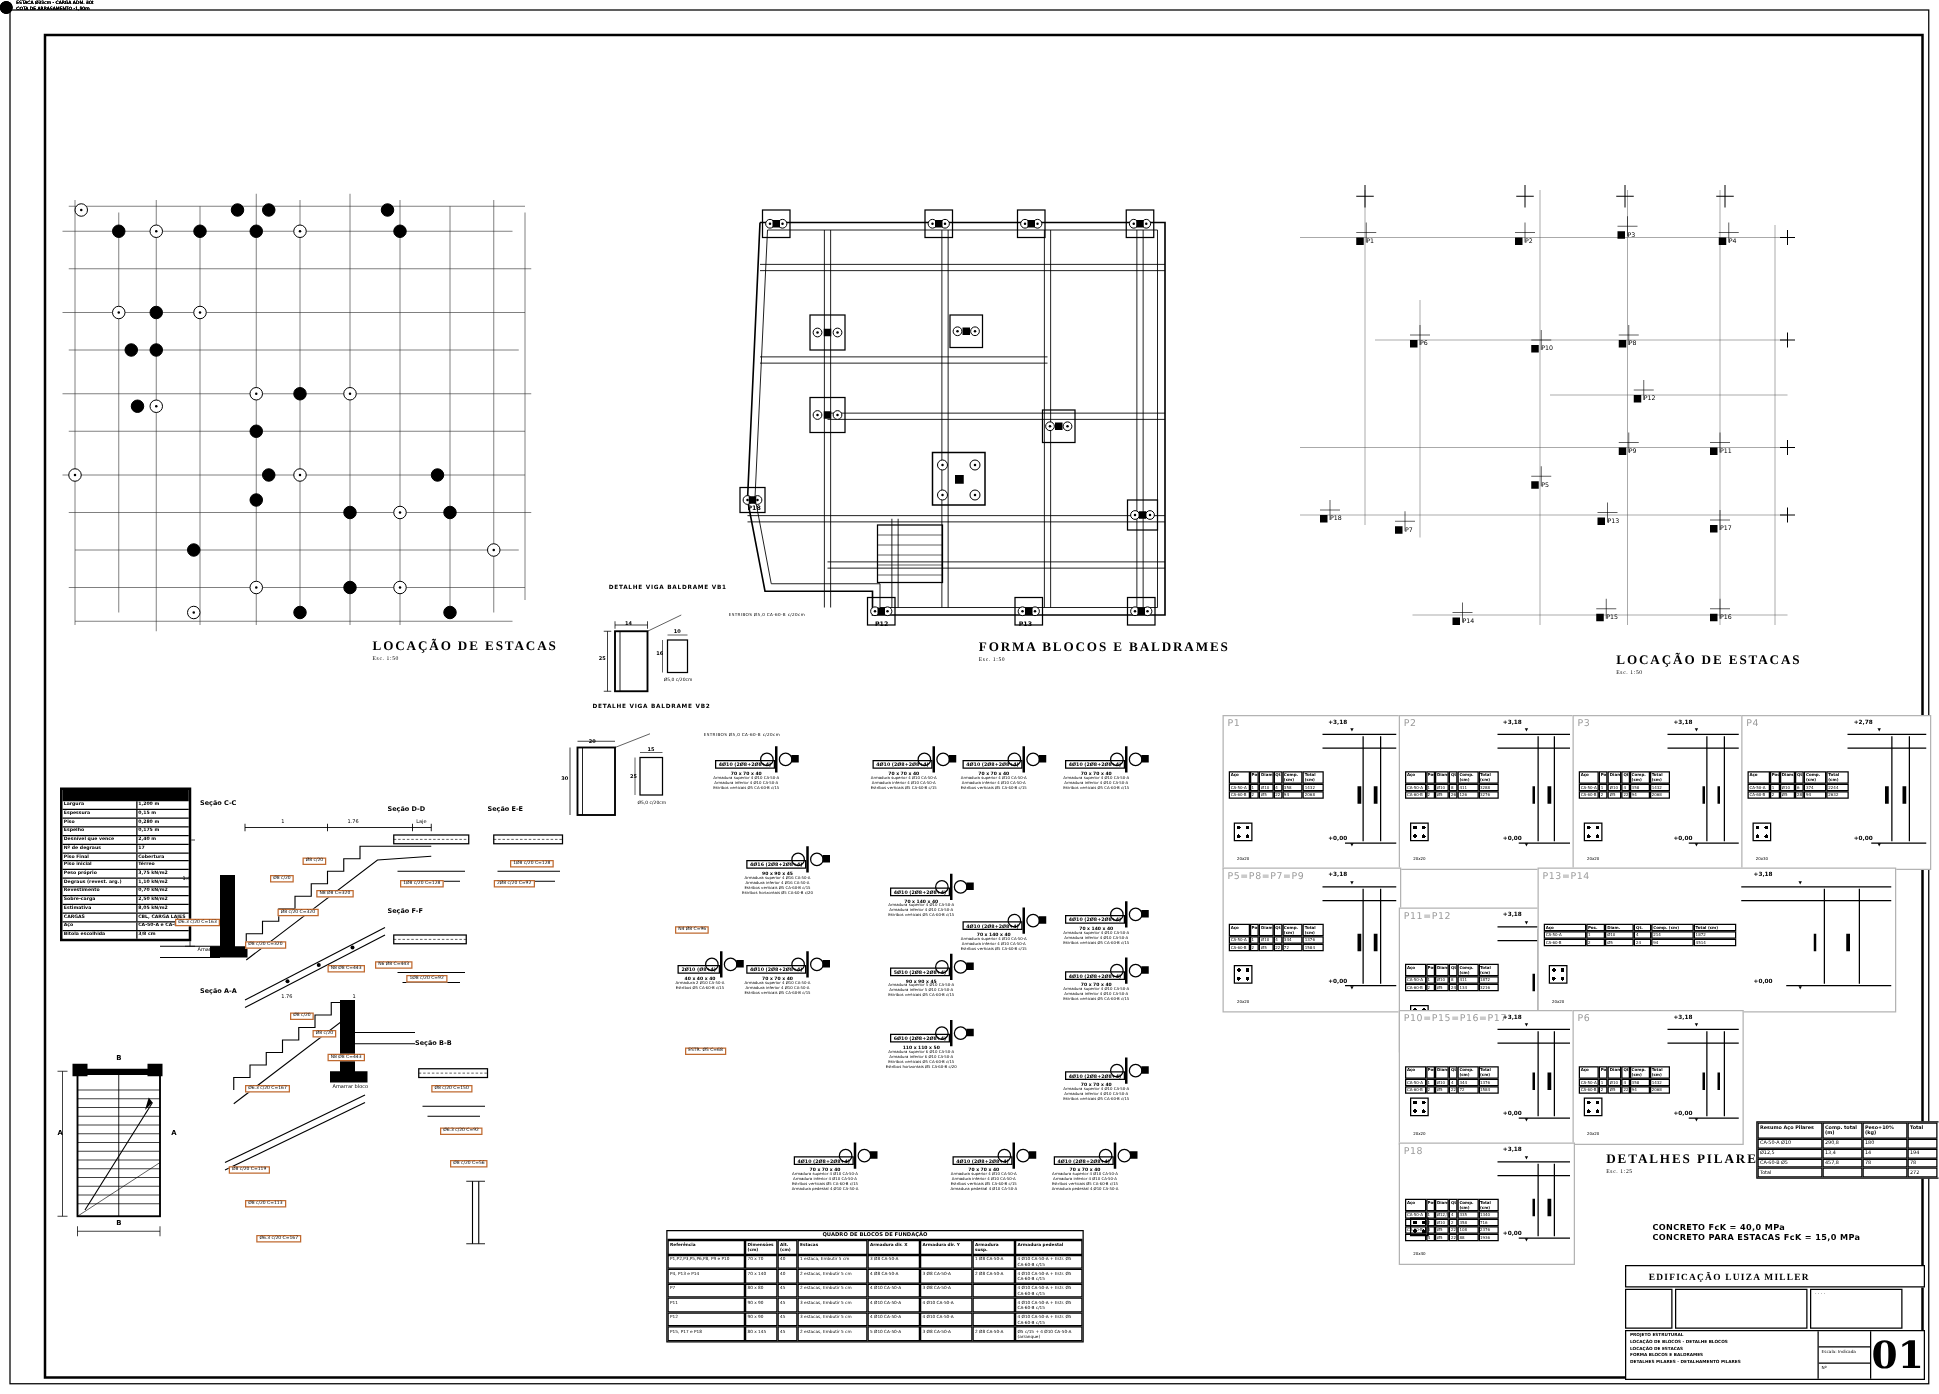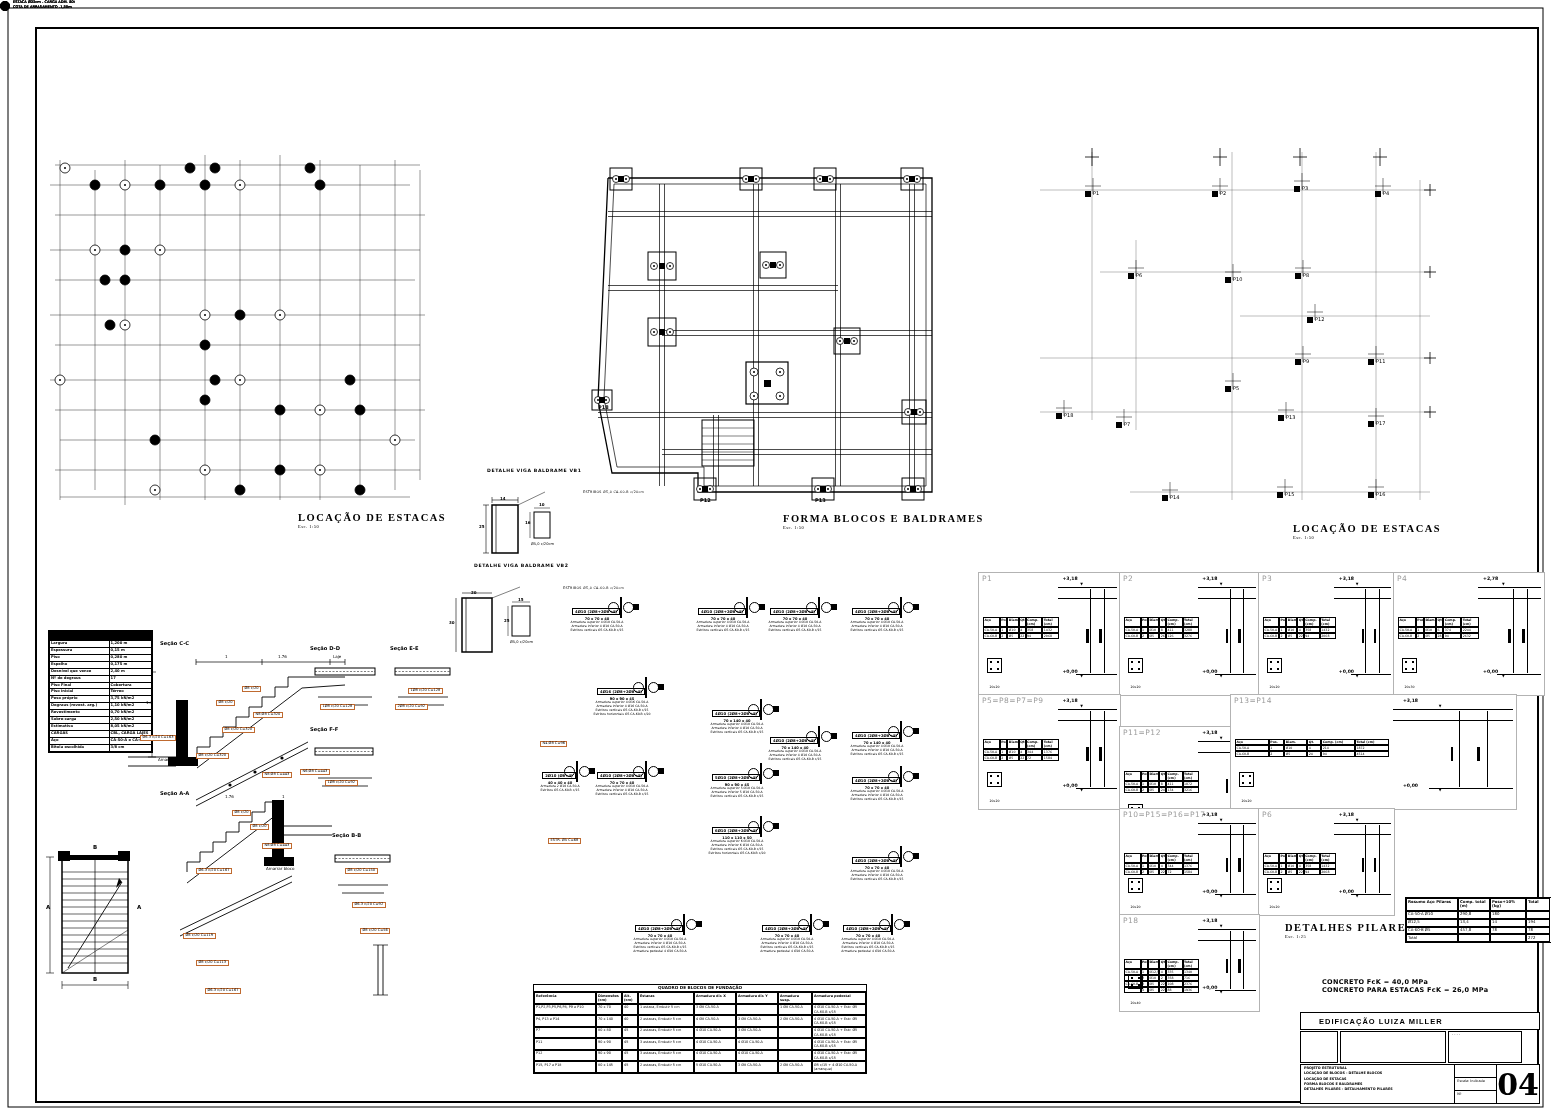--- a/index.html
+++ b/index.html
@@ -81,21 +81,21 @@
                   radial-gradient(circle 1.5px at 10px 10px,#000 99%,transparent);}
   .psec-cap{font-size:3.2px;white-space:nowrap;}
   
   .vb-title{position:absolute;font-size:4.6px;letter-spacing:.6px;font-weight:600;z-index:2;}
   .vb-dim{position:absolute;font-size:4px;font-weight:600;z-index:2;}
   .vb-note{position:absolute;font-size:3.6px;z-index:2;}
   .vb-note2{position:absolute;font-size:3.3px;letter-spacing:.3px;z-index:2;}
   
   .tb-band{position:absolute;left:1300px;top:1012px;width:238px;height:16px;border:1.5px solid #000;
            display:flex;align-items:center;z-index:2;background:#fff;}
-  .tb-band span{font-size:7.5px;font-weight:700;letter-spacing:1px;margin-left:18px;font-family:Liberation Sans, sans-serif;}
+  .tb-band span{font-size:7.5px;font-weight:700;letter-spacing:1px;margin-left:18px;font-family:Liberation Serif, serif;}
   .tb-box{position:absolute;border:1px solid #000;background:#fff;z-index:2;}
   .tb-main{position:absolute;left:1300px;top:1064px;width:238px;height:38px;border:1.5px solid #000;z-index:2;background:#fff;display:flex;}
   .tb-left{width:158px;border-right:1px solid #000;padding:1px 3px;}
   .tb-left span{display:block;font-size:3.4px;line-height:1.55;font-weight:600;white-space:nowrap;overflow:hidden;}
   .tb-mid{width:44px;border-right:1px solid #000;display:flex;flex-direction:column;}
   .tb-mid div{flex:1;border-bottom:.5px solid #000;font-size:3.4px;padding:.5px 2px;overflow:hidden;}
   .tb-mid div:last-child{border-bottom:none;}
   .tb-num{flex:1;display:flex;align-items:center;justify-content:center;
           font-family:"DejaVu Serif",serif;font-weight:700;font-size:30px;}
   .dots{position:absolute;font-size:4px;letter-spacing:1px;z-index:2;}
@@ -471,21 +471,21 @@
     <span class="t">LOCAÇÃO DE ESTACAS</span>
     <span class="scale">Esc. 1:50</span>
   </div>
   <div class="plan-title" style="left:1285px;top:922px">
     <span class="t">DETALHES PILARES</span>
     <span class="scale">Esc. 1:25</span>
   </div>
 
   <div class="abs" style="left:1322px;top:978px">
     <span class="note-line">CONCRETO FcK = 40,0 MPa</span>
-    <span class="note-line">CONCRETO PARA ESTACAS FcK = 26,0 MPa</span>
+    <span class="note-line">CONCRETO PARA ESTACAS FcK = 15,0 MPa</span>
   </div>
 
   <div>
 
       <div class="legend-item">
         <span class="lg-sym"></span>
         <span class="lg-txt">
           <span>ESTACA Ø25cm - CARGA ADM. 20t</span><br>
           <span>COTA DE ARRASAMENTO -1,20m</span>
         </span>
@@ -1611,15 +1611,15 @@
       <div></div>
       <div>
         <span>Escala</span>:
         <span>Indicada</span>
       </div>
       <div>
         <span>Nº</span>
         <span></span>
       </div>
     </div>
-    <div class="tb-num">04</div>
+    <div class="tb-num">01</div>
   </div>
 </div>
 
 </body></html>

